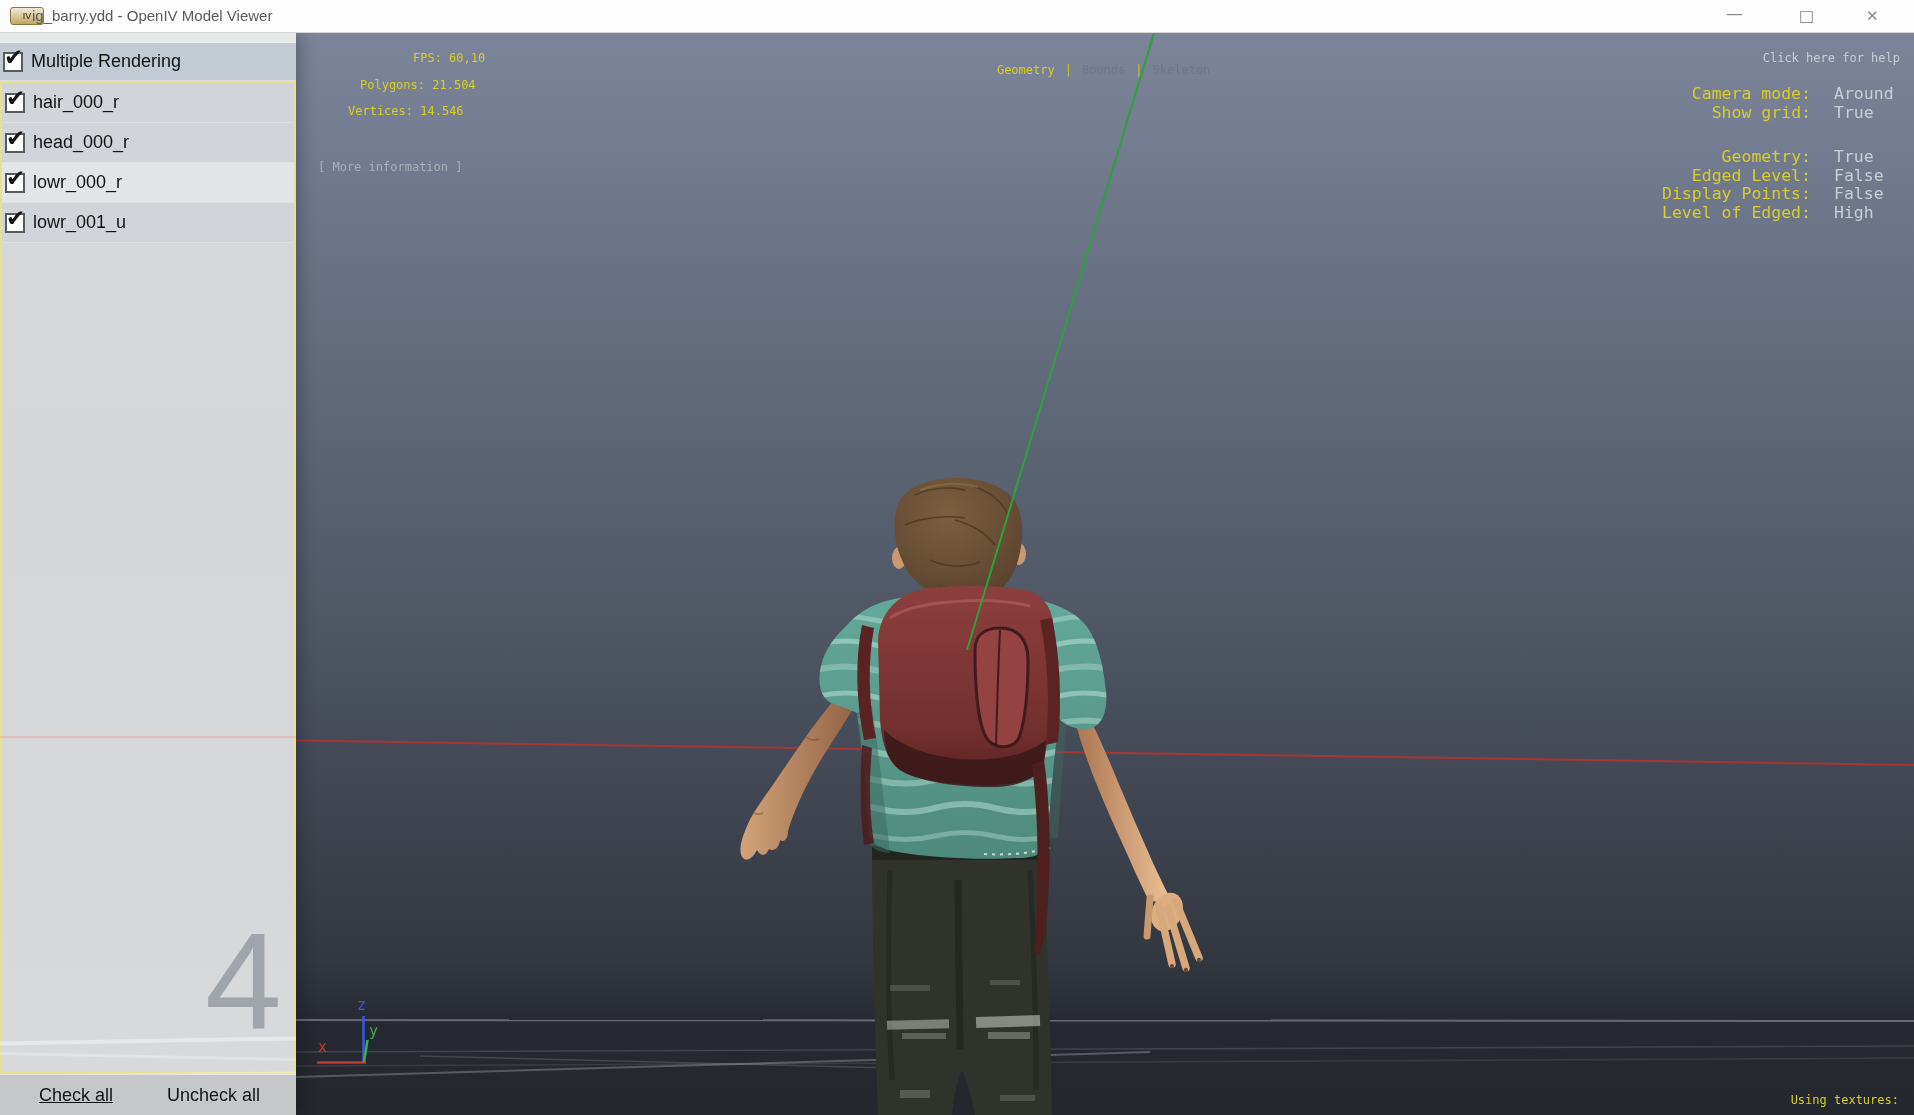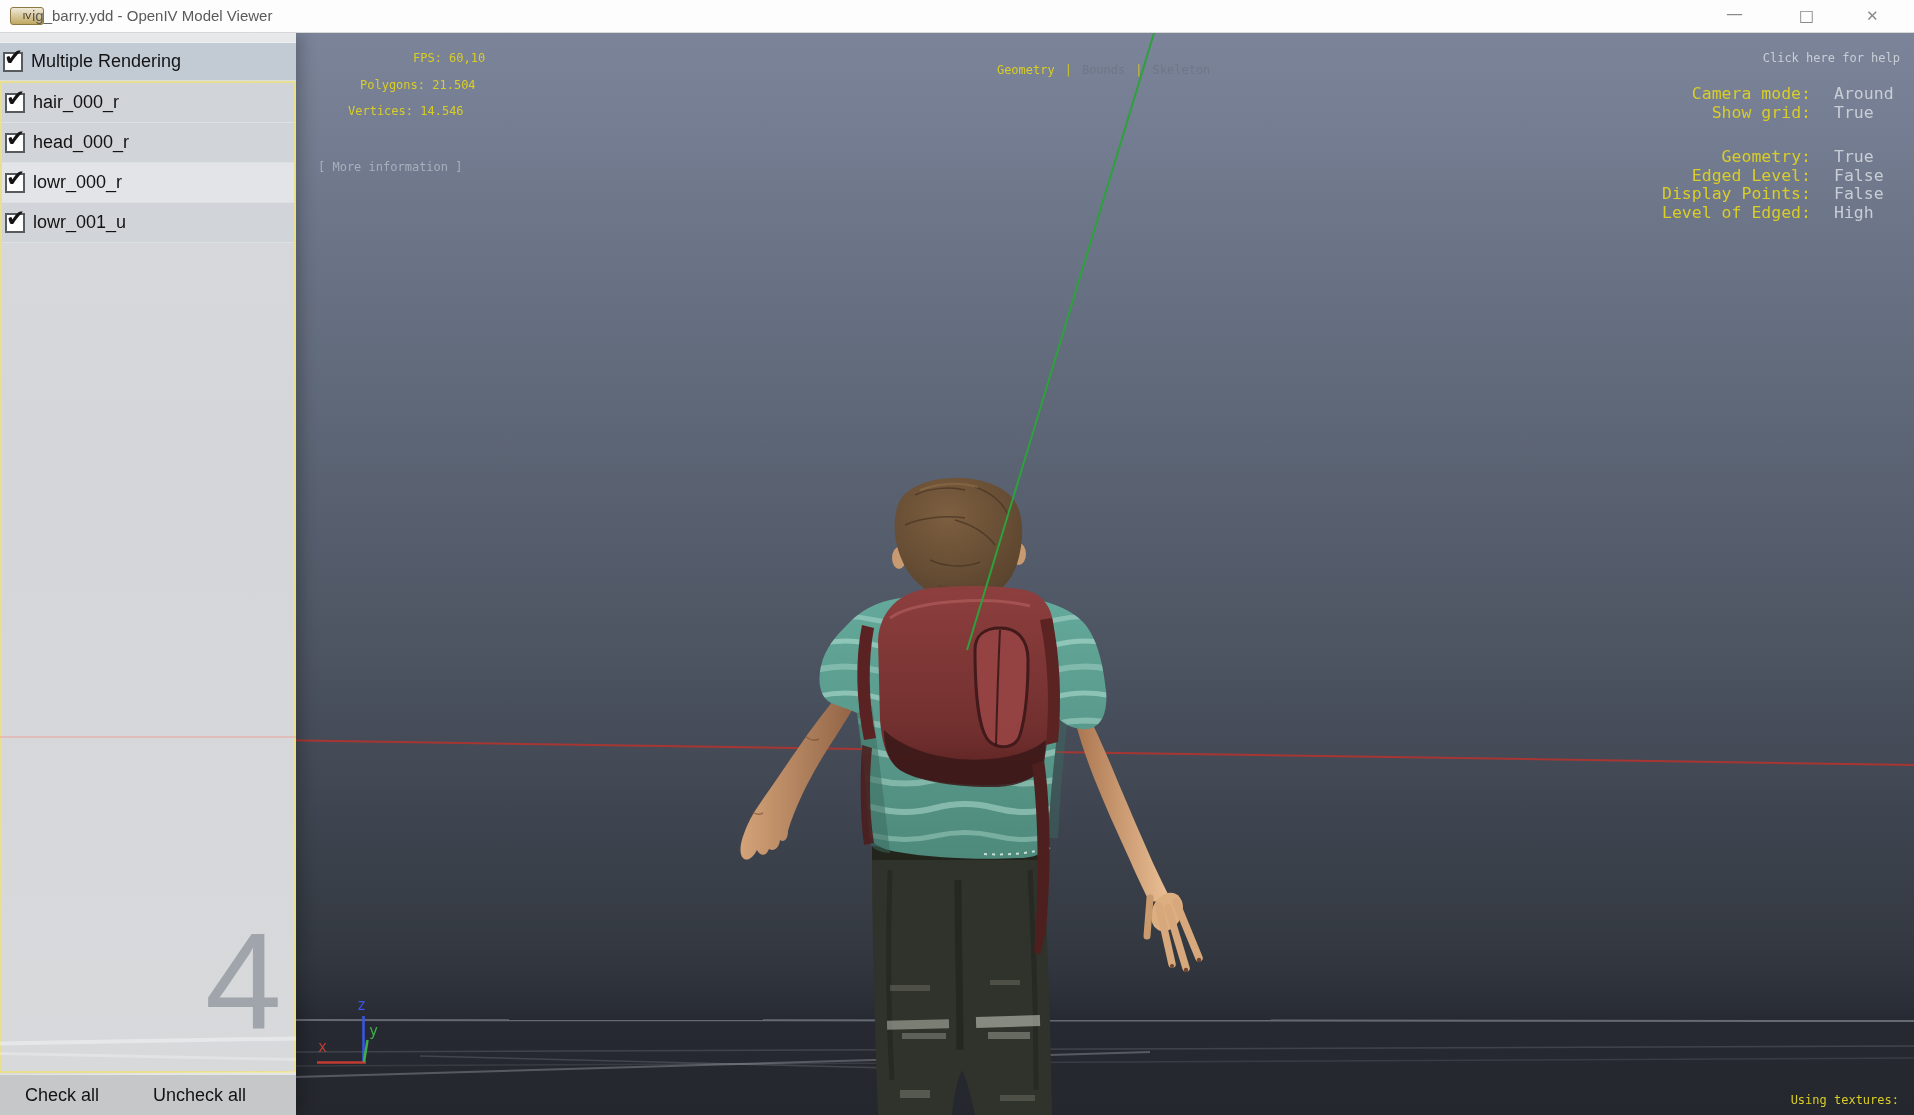--- a/index.html
+++ b/index.html
@@ -72,21 +72,21 @@
   .cbbox{position:absolute;left:0;top:1px;width:20px;height:20px;background:#fff;border:2px solid #565b60;}
   .cbcheck{position:absolute;left:1px;top:-7px;font-family:"DejaVu Sans",sans-serif;font-size:23px;color:#141414;}
   .rowlabel{margin-left:6px;font-size:18px;color:#131313;}
   .watermark{position:absolute;left:205px;top:878px;font-size:138px;line-height:1;color:#979ca3;opacity:.85;font-family:"Liberation Sans",sans-serif;}
   .panel-redline{position:absolute;left:0;top:703px;width:296px;height:2px;background:rgba(255,128,122,.30);}
   .panel-streak1{position:absolute;left:0;top:1006px;width:296px;height:4px;background:rgba(255,255,255,.38);transform:rotate(-1deg);}
   .panel-streak2{position:absolute;left:0;top:1022px;width:296px;height:3px;background:rgba(255,255,255,.26);transform:rotate(1.2deg);}
   .panel-streak3{position:absolute;left:0;top:1040px;width:296px;height:5px;background:rgba(255,255,255,.30);transform:rotate(-0.6deg);}
   .btnbar{position:absolute;left:0;bottom:0;width:296px;height:40px;background:#c5c7c9;display:flex;align-items:center;}
   .pbtn{font-size:18px;color:#131313;cursor:default;}
-  .pbtn.check{margin-left:25px;}
+  .pbtn.check{margin-left:39px;text-decoration:underline;}
   .pbtn.uncheck{margin-left:54px;}
 </style>
 </head>
 <body>
 
 <div class="screen">
 
   <div class="viewport"></div>
 
   <svg class="scene" viewBox="0 0 1914 1115">

